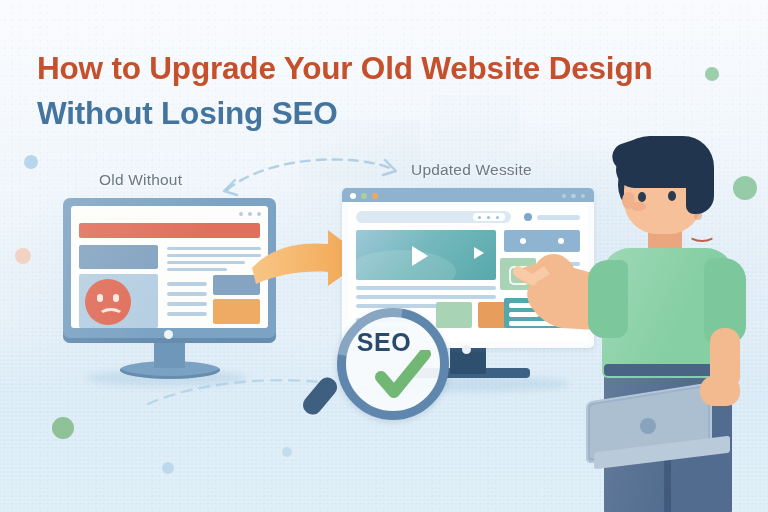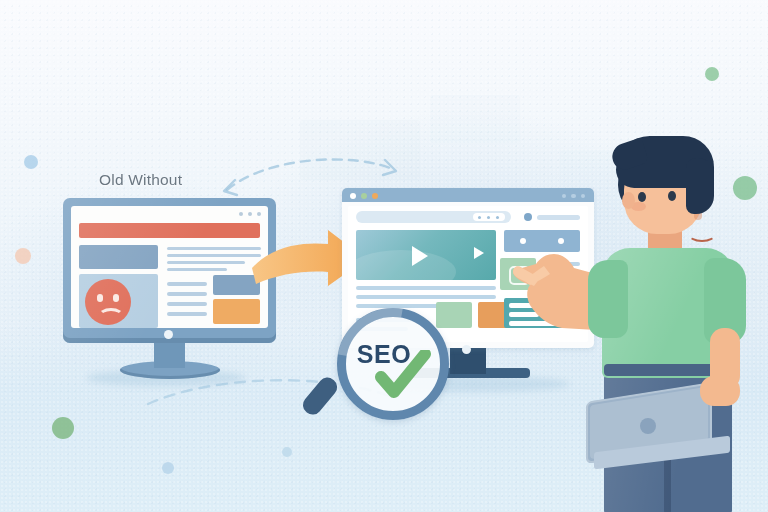--- a/index.html
+++ b/index.html
@@ -156,21 +156,21 @@
   .mag-ring:after{
     content:"";position:absolute;left:-9px;top:-9px;right:-9px;bottom:-9px;border-radius:50%;
     border:9px solid transparent;border-top-color:rgba(255,255,255,.26);
     transform:rotate(-35deg);
   }
   .mag-handle{
     position:absolute;left:6px;top:72px;width:19px;height:42px;border-radius:9px;background:#3e5f80;
     transform:rotate(40deg);transform-origin:50% 0;
   }
   .seo{
-    position:absolute;left:30px;top:32px;width:72px;text-align:center;
+    position:absolute;left:30px;top:20px;width:72px;text-align:center;
     font-size:25px;font-weight:700;color:#2b4a6b;letter-spacing:.5px;
   }
   .check{position:absolute;left:57px;top:42px;width:56px;height:52px;}
 
   
   .person{position:absolute;left:560px;top:130px;width:208px;height:382px;}
   .p-hair-back{position:absolute;left:58px;top:10px;width:92px;height:78px;border-radius:46px 46px 34px 34px;background:#22354f;}
   .p-ear{position:absolute;left:62px;top:62px;width:13px;height:17px;border-radius:50%;background:#f0b28d;}
   .p-neck{position:absolute;left:88px;top:92px;width:34px;height:38px;background:#eaa67f;border-radius:6px;}
   .p-face{
@@ -260,23 +260,26 @@
 
   <div class="dot" style="left:24px;top:155px;width:14px;height:14px;background:#a9cde8;opacity:.8"></div>
   <div class="dot" style="left:15px;top:248px;width:16px;height:16px;background:#f3cdb8;opacity:.85"></div>
   <div class="dot" style="left:52px;top:417px;width:22px;height:22px;background:#86bd8d;opacity:.9"></div>
   <div class="dot" style="left:162px;top:462px;width:12px;height:12px;background:#b7d5ea;opacity:.85"></div>
   <div class="dot" style="left:282px;top:447px;width:10px;height:10px;background:#bcd8ea;opacity:.8"></div>
   <div class="dot" style="left:705px;top:67px;width:14px;height:14px;background:#8cc79b;opacity:.85"></div>
   <div class="dot" style="left:733px;top:176px;width:24px;height:24px;background:#86c398;opacity:.85"></div>
 
   <div class="title">
+    <span class="t-line1">How to Upgrade Your Old Website Design</span>
+    <span class="t-line2">Without Losing SEO</span>
   </div>
 
   <div class="lbl" id="lbl-old">Old Without</div>
+  <div class="lbl" id="lbl-new">Updated Wessite</div>
 
   <div class="shadow-el" style="left:86px;top:370px;width:160px;height:16px;"></div>
 
   <div class="old-wrap">
     <div class="old-base"></div>
     <div class="old-neck"></div>
     <div class="old-bezel">
       <div class="old-btn"></div>
       <div class="old-screen">
         <div class="odots">

